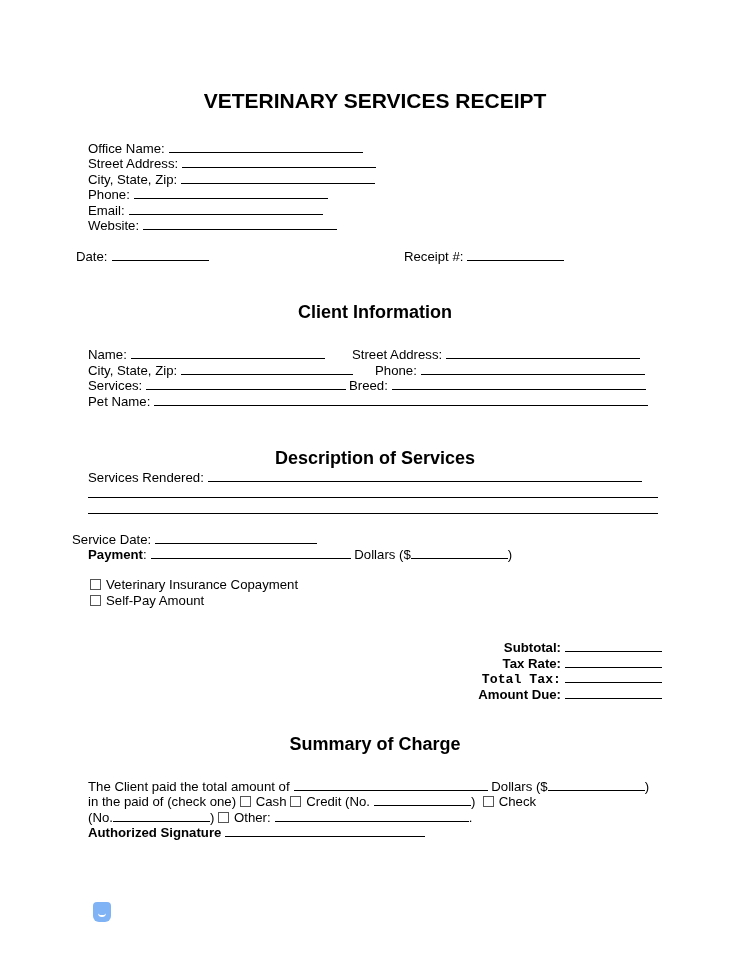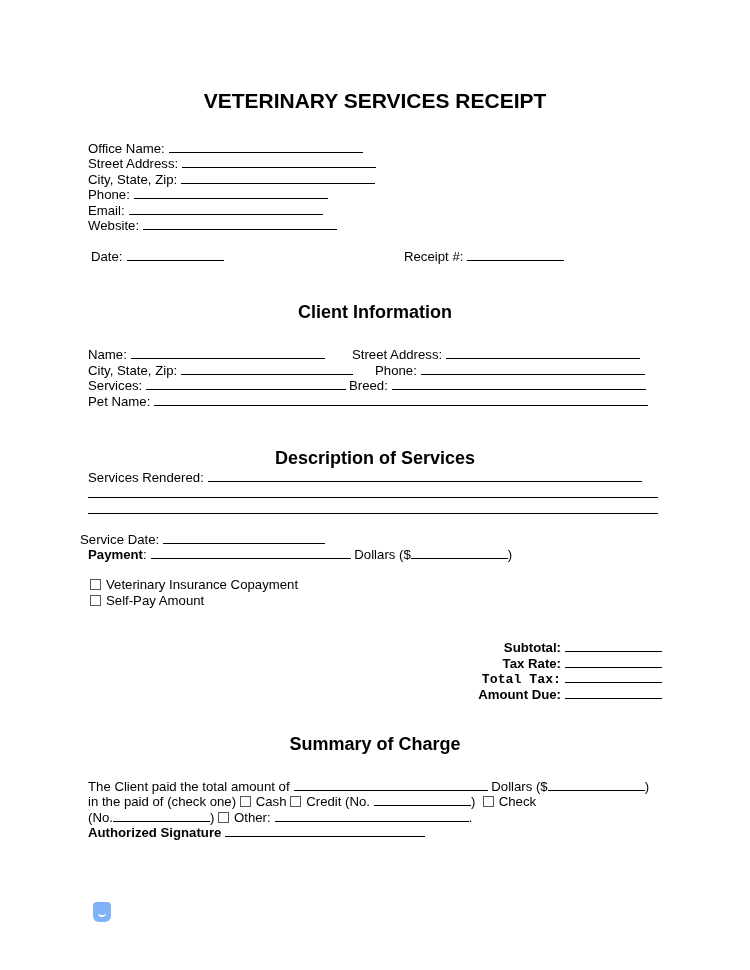--- a/index.html
+++ b/index.html
@@ -20,38 +20,38 @@
 
 <div class="title">VETERINARY SERVICES RECEIPT</div>
 
 <div class="abs" style="left:88px;top:140px;"><span>Office Name:</span><span class="line" style="width:194px"></span></div>
 <div class="abs" style="left:88px;top:155px;"><span>Street Address:</span><span class="line" style="width:194px"></span></div>
 <div class="abs" style="left:88px;top:171px;"><span>City, State, Zip:</span><span class="line" style="width:194px"></span></div>
 <div class="abs" style="left:88px;top:186px;"><span>Phone:</span><span class="line" style="width:194px"></span></div>
 <div class="abs" style="left:88px;top:202px;"><span>Email:</span><span class="line" style="width:194px"></span></div>
 <div class="abs" style="left:88px;top:217px;"><span>Website:</span><span class="line" style="width:194px"></span></div>
 
-<div class="abs" style="left:91px;top:248px;"><span>Date:</span><span class="line" style="width:97px"></span></div>
+<div class="abs" style="left:76px;top:248px;"><span>Date:</span><span class="line" style="width:97px"></span></div>
 <div class="abs" style="left:404px;top:248px;"><span>Receipt #:</span><span class="line" style="width:97px"></span></div>
 
 <div class="h2" style="top:302px;">Client Information</div>
 <div class="abs" style="left:88px;top:346px;"><span>Name:</span><span class="line" style="width:194px"></span></div>
 <div class="abs" style="left:352px;top:346px;"><span>Street Address:</span><span class="line" style="width:194px"></span></div>
 <div class="abs" style="left:88px;top:362px;"><span>City, State, Zip:</span><span class="line" style="width:172px"></span></div>
 <div class="abs" style="left:375px;top:362px;"><span>Phone:</span><span class="line" style="width:224px"></span></div>
 <div class="abs" style="left:88px;top:377px;"><span>Services:</span><span class="line" style="width:200px"></span></div>
 <div class="abs" style="left:349px;top:377px;"><span>Breed:</span><span class="line" style="width:254px"></span></div>
 <div class="abs" style="left:88px;top:393px;"><span>Pet Name:</span><span class="line" style="width:494px"></span></div>
 
 <div class="h2" style="top:448px;">Description of Services</div>
 <div class="abs" style="left:88px;top:469px;"><span>Services Rendered:</span><span class="line" style="width:434px"></span></div>
 <div class="fullline" style="top:497px;"></div>
 <div class="fullline" style="top:513px;"></div>
 
-<div class="abs" style="left:80px;top:531px;"><span>Service Date:</span><span class="line" style="width:162px"></span></div>
+<div class="abs" style="left:72px;top:531px;"><span>Service Date:</span><span class="line" style="width:162px"></span></div>
 <div class="abs" style="left:88px;top:546px;"><span class="b">Payment</span><span>:</span><span class="line" style="width:200px"></span> <span>Dollars ($</span><span class="line" style="width:97px;margin-left:0"></span><span>)</span></div>
 
 <div class="abs" style="left:90px;top:577px;"><span class="cb"></span><span>Veterinary Insurance Copayment</span></div>
 <div class="abs" style="left:90px;top:593px;"><span class="cb"></span><span>Self-Pay Amount</span></div>
 
 <div class="right" style="top:639px;"><span>Subtotal:</span><span class="line" style="width:97px"></span></div>
 <div class="right" style="top:655px;"><span>Tax Rate:</span><span class="line" style="width:97px"></span></div>
 <div class="right" style="top:670px;font-family:Liberation Mono, monospace;"><span>Total Tax:</span><span class="line" style="width:97px"></span></div>
 <div class="right" style="top:686px;"><span>Amount Due:</span><span class="line" style="width:97px"></span></div>
 

